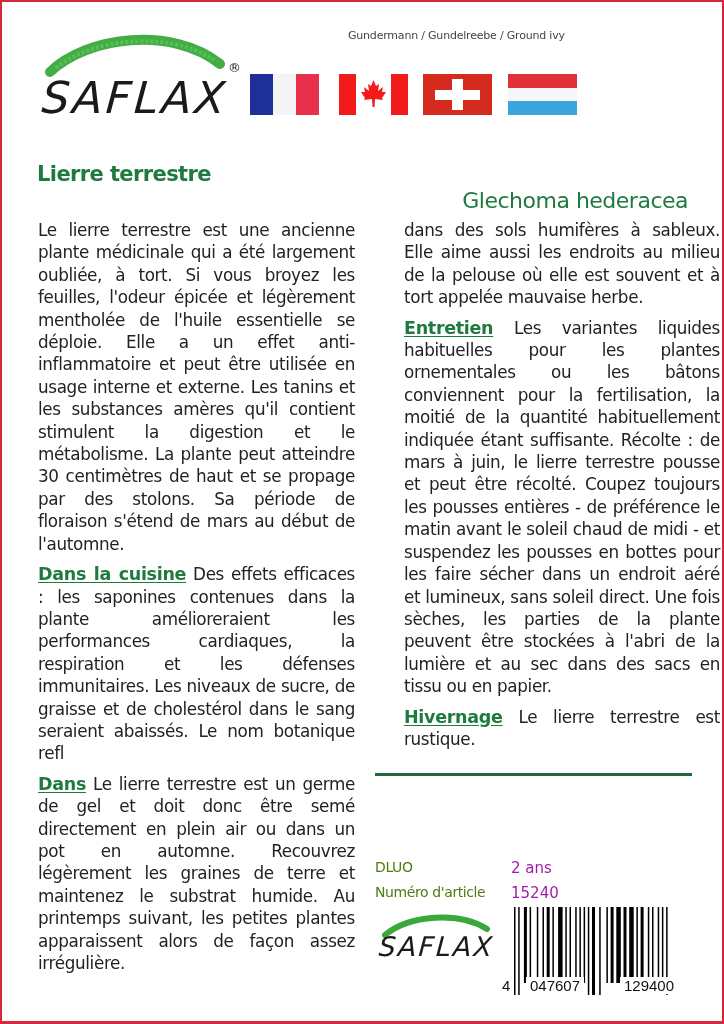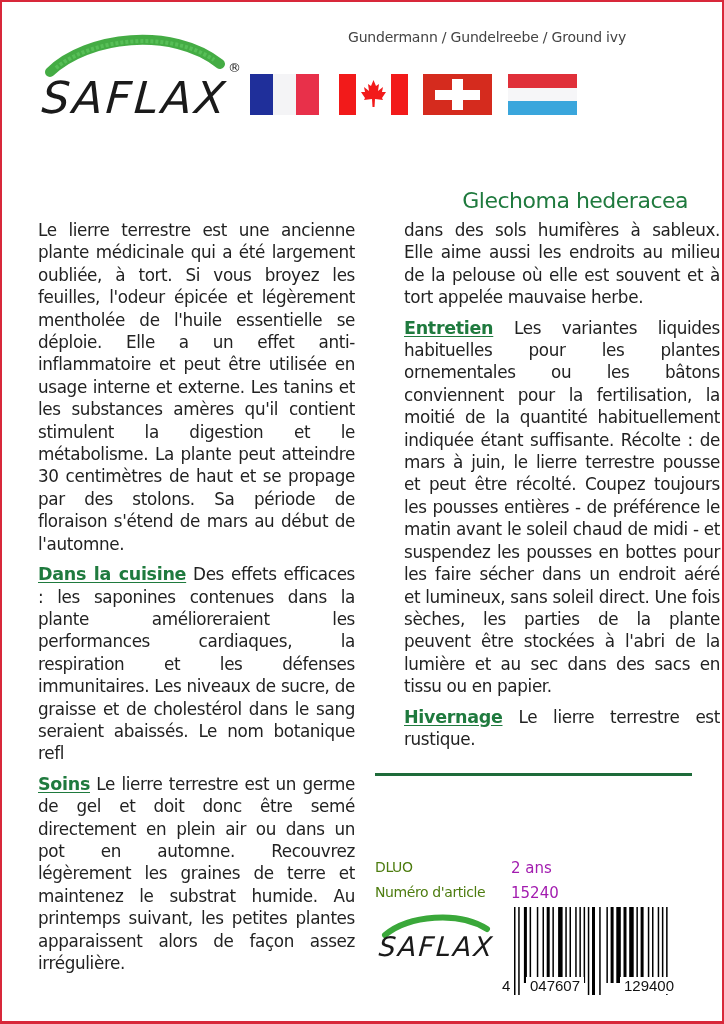--- a/index.html
+++ b/index.html
@@ -4,21 +4,21 @@
   <style>
     html, body { margin: 0; padding: 0; background: #ffffff; }
     body { width: 724px; height: 1024px; position: relative; overflow: hidden; font-family: "DejaVu Sans", sans-serif; }
     .frame { position: absolute; left: 0; top: 0; width: 724px; height: 1024px; box-sizing: border-box; border: 2px solid #d8283a; border-bottom-width: 3px; background: #fff; }
 
     
     .logo { position: absolute; left: 40px; top: 26px; width: 210px; height: 96px; }
     .logo svg { display: block; }
     .logo-text { position: absolute; left: 0; top: 44px; font-family: "DejaVu Sans", sans-serif; font-style: italic; font-size: 44px; letter-spacing: 3px; color: #1a1a1a; font-weight: 400; transform: skewX(-4deg); }
     .reg { position: absolute; left: 186px; top: 32px; font-size: 13px; color: #222; }
-    .names { position: absolute; left: 346px; top: 27px; font-size: 14px; color: #444; font-family: "DejaVu Sans", sans-serif; letter-spacing: -0.2px; }
+    .names { position: absolute; left: 346px; top: 27px; font-size: 11px; color: #444; font-family: "DejaVu Sans", sans-serif; letter-spacing: -0.2px; }
     .flag { position: absolute; top: 72px; width: 69px; height: 41px; overflow: hidden; }
     .flag-fr { left: 248px; display: flex; }
     .flag-fr span { flex: 1; }
     .flag-ca { left: 337px; display: flex; }
     .flag-ch { left: 421px; background: #d52b1e; }
     .flag-lu { left: 506px; display: flex; flex-direction: column; }
     .flag-lu span { flex: 1; }
 
     
     .title { position: absolute; left: 35px; top: 160px; font-size: 21px; font-weight: bold; color: #1f7a3e; letter-spacing: -0.6px; }
@@ -79,26 +79,27 @@
   <div class="flag flag-ch">
     <div style="position:absolute;left:12px;top:16px;width:45px;height:10px;background:#fff"></div>
     <div style="position:absolute;left:29px;top:5px;width:11px;height:31px;background:#fff"></div>
   </div>
   <div class="flag flag-lu">
     <span style="background:#e0303a"></span>
       <span style="background:#f6f6f8"></span>
       <span style="background:#3aa6dc"></span>
   </div>
 
+  <div class="title">Lierre terrestre</div>
   <div class="latin">Glechoma hederacea</div>
 
   <div class="col col-left">
     <p>Le lierre terrestre est une ancienne plante médicinale qui a été largement oubliée, à tort. Si vous broyez les feuilles, l'odeur épicée et légèrement mentholée de l'huile essentielle se déploie. Elle a un effet anti-inflammatoire et peut être utilisée en usage interne et externe. Les tanins et les substances amères qu'il contient stimulent la digestion et le métabolisme. La plante peut atteindre 30 centimètres de haut et se propage par des stolons. Sa période de floraison s'étend de mars au début de l'automne.</p>
     <p><span class="sec-head">Dans la cuisine</span><span> Des effets efficaces : les saponines contenues dans la plante amélioreraient les performances cardiaques, la respiration et les défenses immunitaires. Les niveaux de sucre, de graisse et de cholestérol dans le sang seraient abaissés. Le nom botanique refl</span></p>
-    <p><span class="sec-head">Soins</span><span>  Le lierre terrestre est un germe de gel et doit donc être semé directement en plein air ou dans un pot en automne. Recouvrez légèrement les graines de terre et maintenez le substrat humide. Au printemps suivant, les petites plantes apparaissent alors de façon assez irrégulière.</span></p>
+    <p><span class="sec-head">Dans</span><span>  Le lierre terrestre est un germe de gel et doit donc être semé directement en plein air ou dans un pot en automne. Recouvrez légèrement les graines de terre et maintenez le substrat humide. Au printemps suivant, les petites plantes apparaissent alors de façon assez irrégulière.</span></p>
 
   </div>
 
   <div class="col col-right">
     <p>dans des sols humifères à sableux. Elle aime aussi les endroits au milieu de la pelouse où elle est souvent et à tort appelée mauvaise herbe.</p>
     <p><span class="sec-head">Entretien</span><span> Les variantes liquides habituelles pour les plantes ornementales ou les bâtons conviennent pour la fertilisation, la moitié de la quantité habituellement indiquée étant suffisante. Récolte : de mars à juin, le lierre terrestre pousse et peut être récolté. Coupez toujours les pousses entières - de préférence le matin avant le soleil chaud de midi - et suspendez les pousses en bottes pour les faire sécher dans un endroit aéré et lumineux, sans soleil direct. Une fois sèches, les parties de la plante peuvent être stockées à l'abri de la lumière et au sec dans des sacs en tissu ou en papier.</span></p>
     <p><span class="sec-head">Hivernage</span><span> Le lierre terrestre est rustique.</span></p>
   </div>
 
   <div class="divider"></div>

